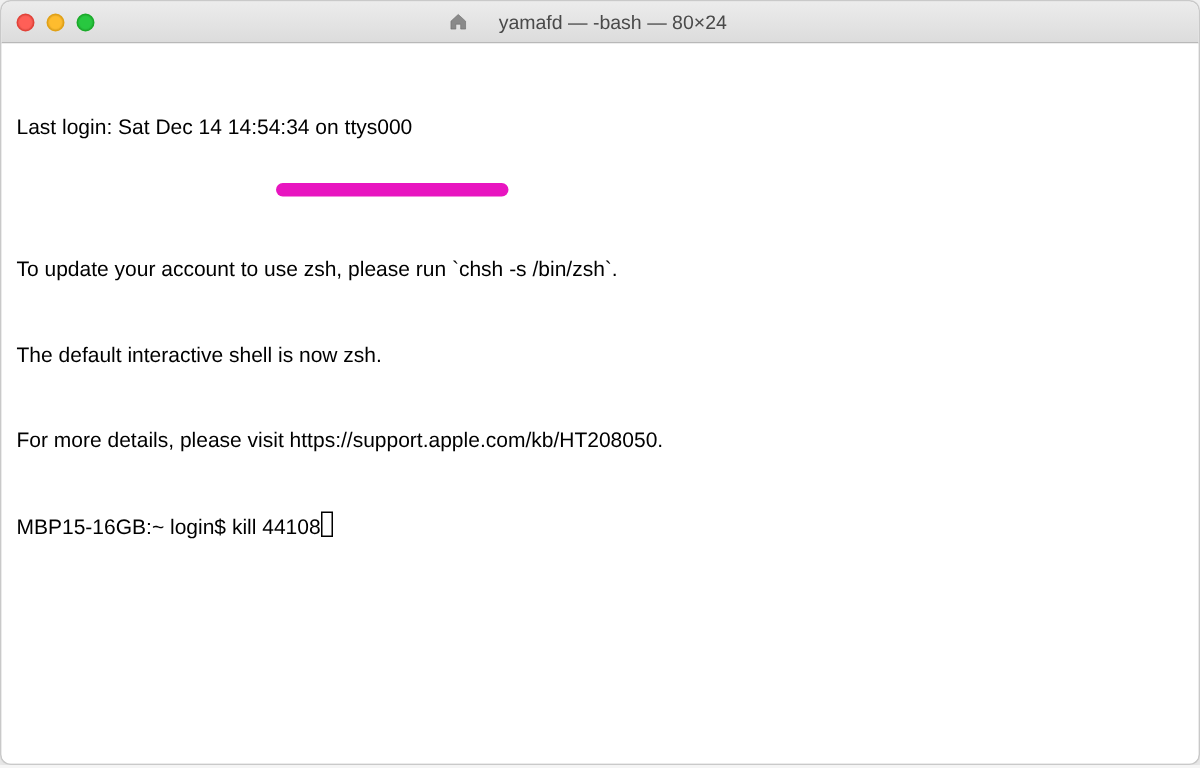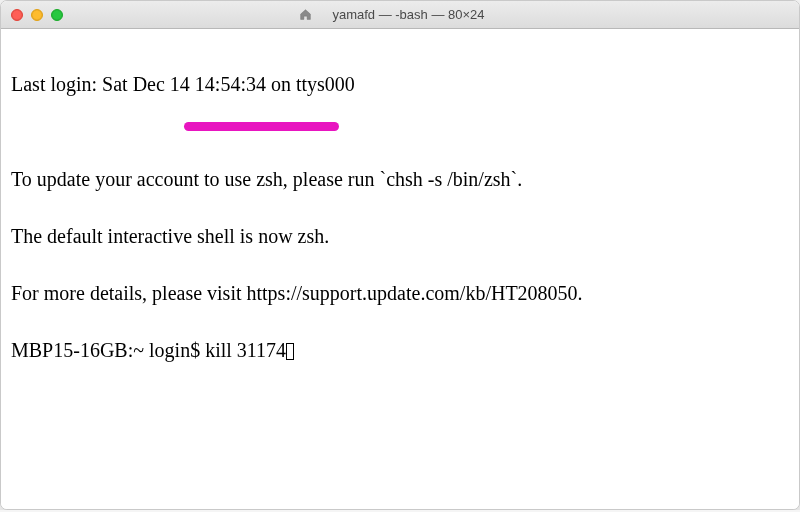--- a/index.html
+++ b/index.html
@@ -58,22 +58,22 @@
     .home-icon {
       width: 13px;
       height: 13px;
       display: inline-block;
     }
     .terminal-body {
       position: relative;
       background: #fff;
       padding: 8px 10px 8px 10px;
       min-height: 480px;
-      font-family: Liberation Serif, serif;
-      font-size: 20px;
+      font-family: Liberation Sans, sans-serif;
+      font-size: 14px;
       line-height: 19px;
       color: #000;
       white-space: pre;
     }
     .line { white-space: pre; }
     .prompt-line { position: relative; }
     .cursor {
       display: inline-block;
       width: 8px;
       height: 17px;
@@ -109,17 +109,17 @@
         </svg>
       </span>
       <span>yamafd — -bash — 80×24</span>
     </div>
   </div>
   <div class="terminal-body">
     <div class="line">Last login: Sat Dec 14 14:54:34 on ttys000</div>
     <div class="line"></div>
     <div class="line">To update your account to use zsh, please run `chsh -s /bin/zsh`.</div>
     <div class="line">The default interactive shell is now zsh.</div>
-    <div class="line">For more details, please visit https://support.update.com/kb/HT208050.</div>
-    <div class="line prompt-line"><span>MBP15-16GB:~ login$ </span><span>kill 31174</span><span class="cursor"></span></div>
+    <div class="line">For more details, please visit https://support.apple.com/kb/HT208050.</div>
+    <div class="line prompt-line"><span>MBP15-16GB:~ login$ </span><span>kill 44108</span><span class="cursor"></span></div>
     <div class="annotation-underline"></div>
   </div>
 </div>
 
 </body></html>

